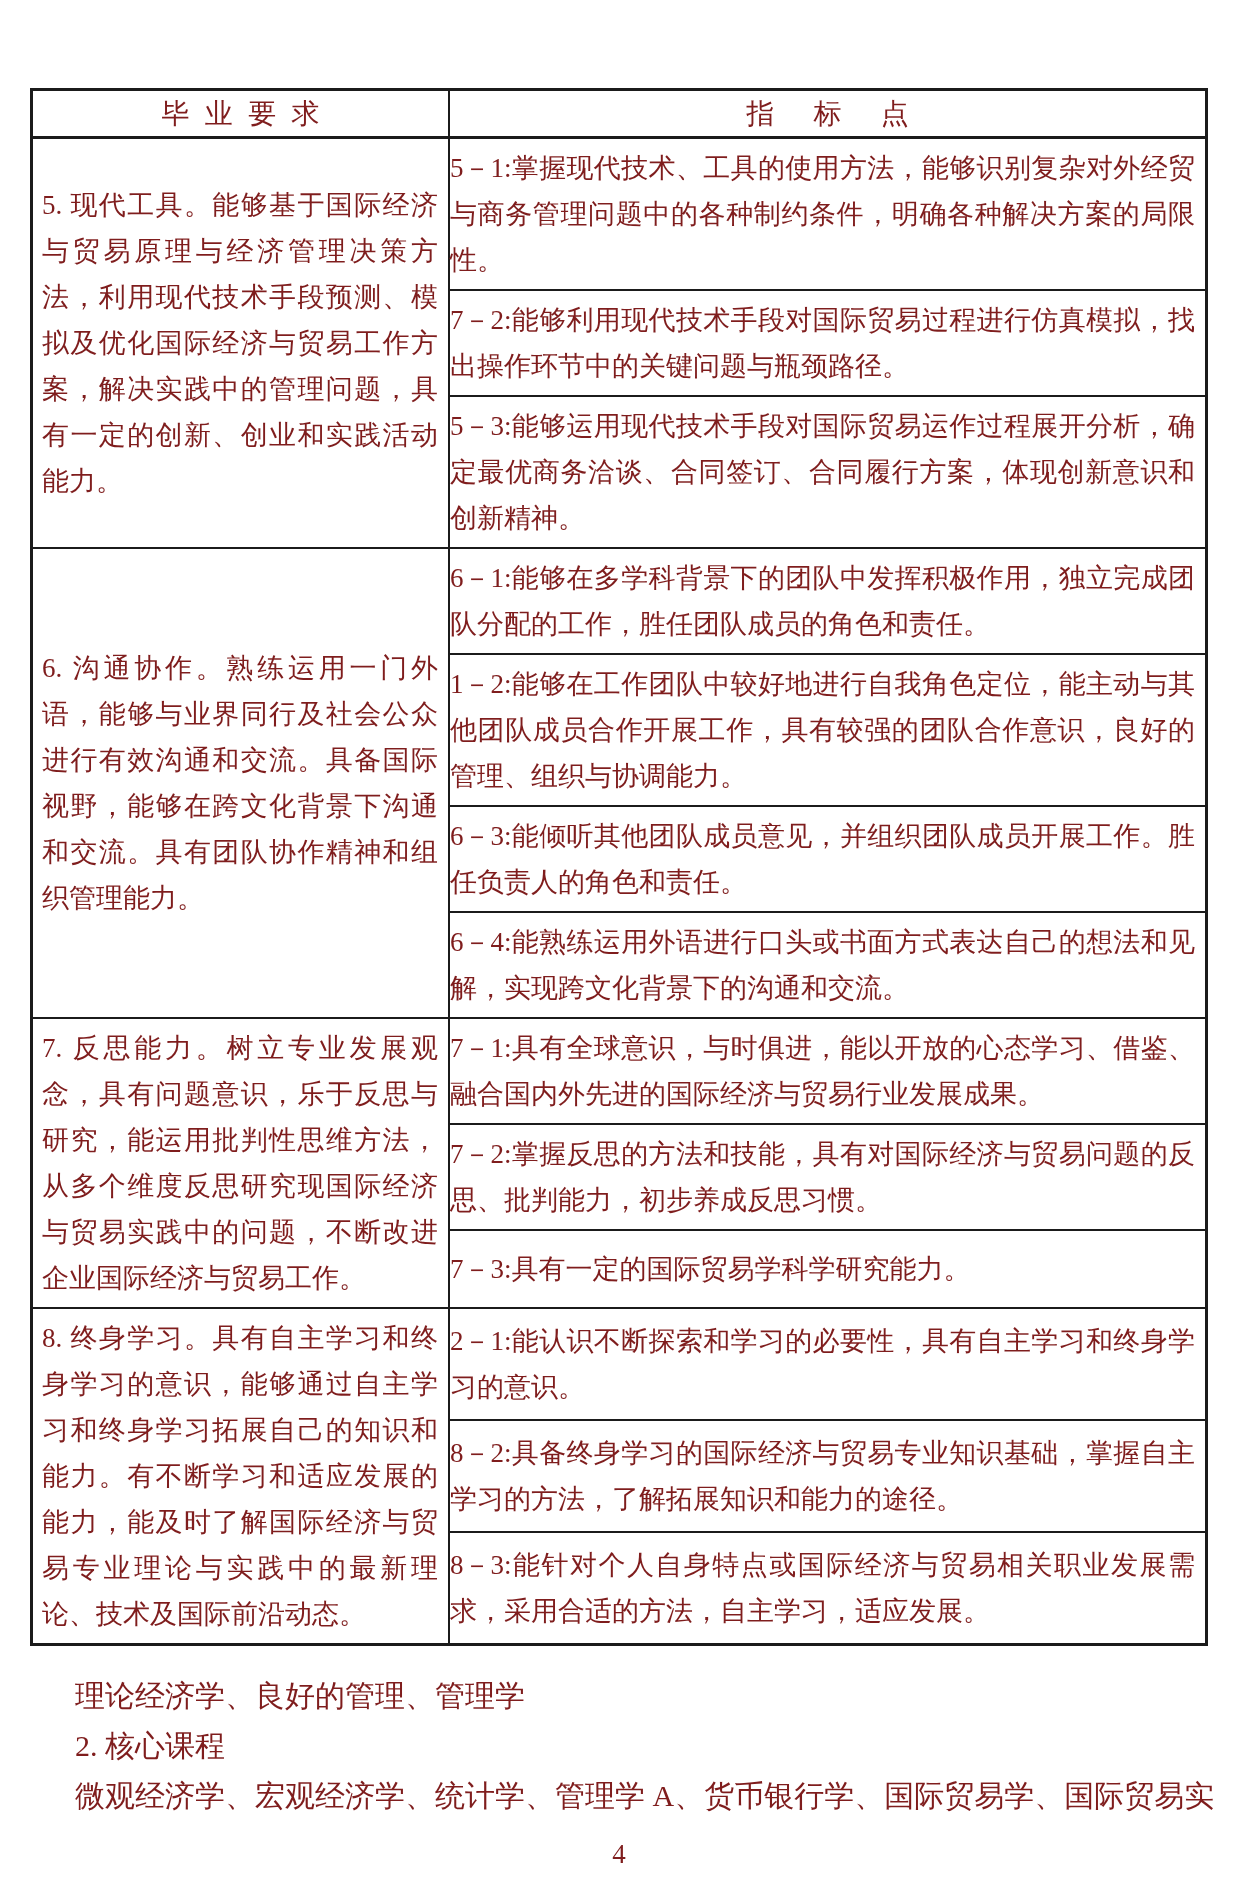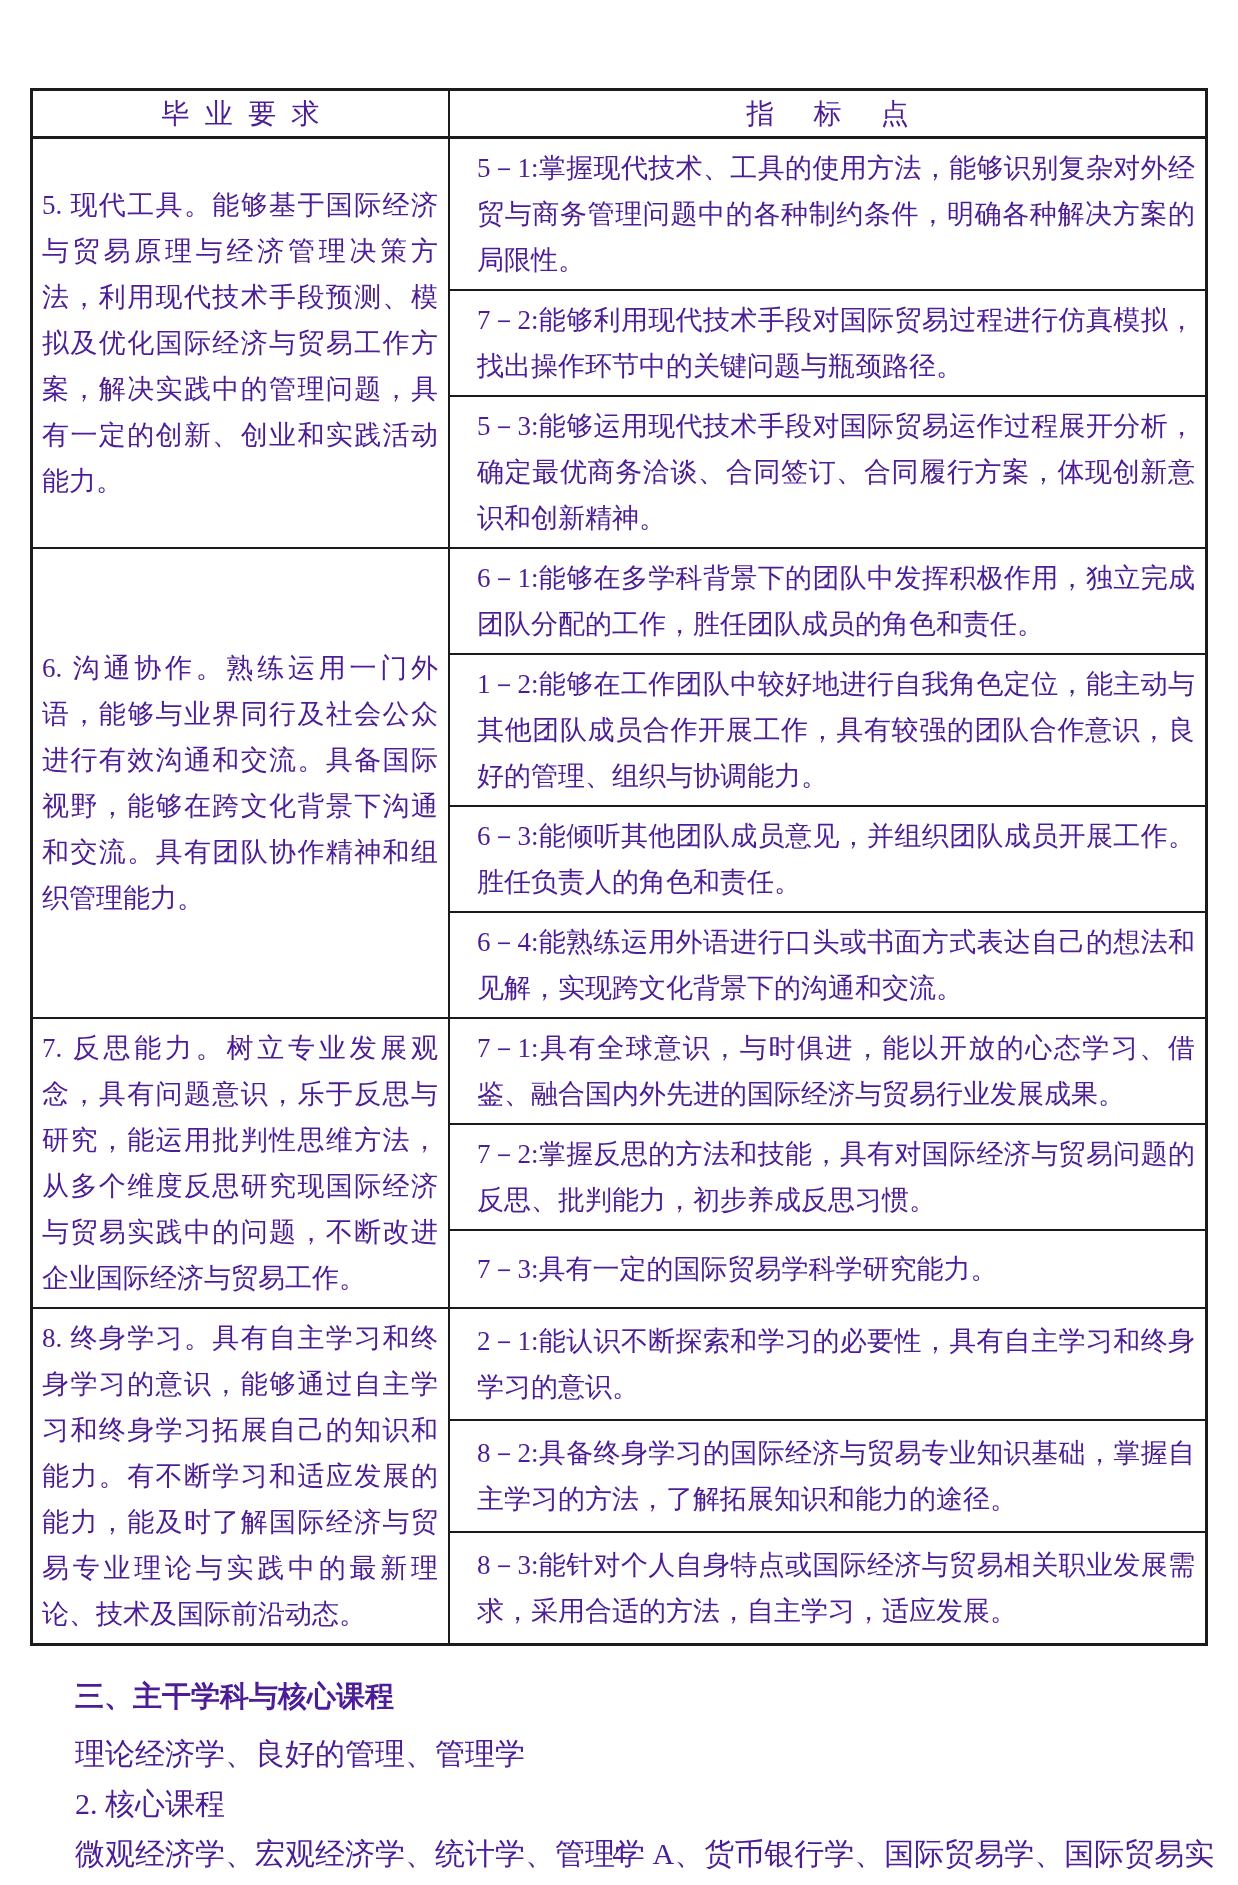--- a/index.html
+++ b/index.html
@@ -1,21 +1,21 @@
 <!DOCTYPE html>
 <html><head>
 <meta charset="utf-8">
 <style>
   html,body{margin:0;padding:0;background:#ffffff;}
   .page{
     position:relative;
     width:1238px;
     height:1885px;
     background:#ffffff;
-    color:#4c1d95;
+    color:#7f1d1d;
     font-family:"Liberation Serif","DejaVu Serif",serif;
     overflow:hidden;
     box-sizing:border-box;
   }
   .content{padding:88px 30px 0 30px;}
 
   table.req-table{
     width:1178px;
     border-collapse:collapse;
     border:3px solid #1b1b1b;
@@ -36,21 +36,21 @@
   .req-table td{
     border:2px solid #1b1b1b;
     font-size:27px;
     line-height:46px;
     vertical-align:middle;
     text-align:justify;
     text-justify:inter-ideograph;
     padding:6px 10px 6px 9px;
     word-break:break-all;
   }
-  .req-table td.ind{padding:6px 10px 6px 27px;}
+  .req-table td.ind{padding:6px 10px 6px 0;}
   .req-table td.ind.single{height:64px;}
 
   .section{margin:28px 0 0 45px;}
   .section h2{
     font-family:"Liberation Sans","DejaVu Sans",sans-serif;
     font-size:29px;
     font-weight:bold;
     margin:0 0 14px 0;
     line-height:44px;
   }
@@ -127,21 +127,20 @@
         <tr>
           <td class="ind">8－2:具备终身学习的国际经济与贸易专业知识基础，掌握自主学习的方法，了解拓展知识和能力的途径。</td>
         </tr>
         <tr>
           <td class="ind">8－3:能针对个人自身特点或国际经济与贸易相关职业发展需求，采用合适的方法，自主学习，适应发展。</td>
         </tr>
       </tbody>
     </table>
 
     <div class="section">
-      <h2>三、主干学科与核心课程</h2>
       <p>理论经济学、良好的管理、管理学</p>
       <p>2. 核心课程</p>
       <p>微观经济学、宏观经济学、统计学、管理学 A、货币银行学、国际贸易学、国际贸易实</p>
     </div>
 
   </div>
 
   <div class="page-number">4</div>
 </div>
 

